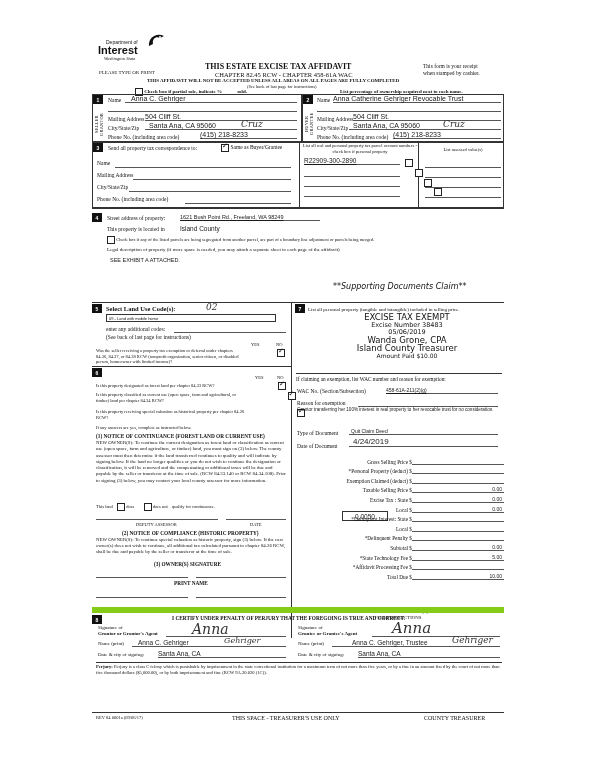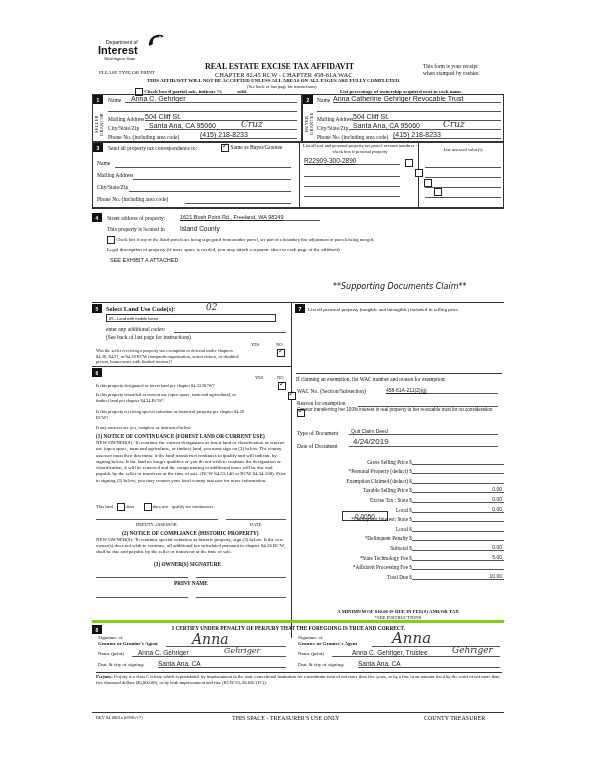--- a/index.html
+++ b/index.html
@@ -26,21 +26,21 @@
 <div class="abs" style="left:98px;top:38px;width:70px;height:24px;">
   <div class="abs sans" style="left:8px;top:1px;font-size:5px;">Department of</div>
   <div class="abs sans" style="left:0;top:6px;font-size:11px;font-weight:bold;">Interest</div>
   <div class="abs" style="left:6px;top:18px;font-size:4.5px;font-style:italic;">Washington State</div>
   <svg class="abs" style="left:48px;top:-6px;" width="20" height="18" viewBox="0 0 20 18">
       <path d="M3 14 C2 6 10 0 18 4 L14 6 C10 4 6 7 7 12 Z" fill="#111"></path>
       <circle cx="14" cy="5" r="1" fill="#fff"></circle>
     </svg>
 </div>
 
-<div class="abs" style="left:205px;top:62px;font-size:8px;font-weight:bold;">REAL ESTATE EXCISE TAX AFFIDAVIT</div>
+<div class="abs" style="left:205px;top:62px;font-size:8px;font-weight:bold;">THIS ESTATE EXCISE TAX AFFIDAVIT</div>
 <div class="abs" style="left:215px;top:71px;font-size:6.5px;">CHAPTER 82.45 RCW - CHAPTER 458-61A WAC</div>
 <div class="abs" style="left:99px;top:70px;font-size:5px;">PLEASE TYPE OR PRINT</div>
 <div class="abs" style="left:423px;top:63px;font-size:5.5px;">This form is your receipt</div>
 <div class="abs" style="left:423px;top:70px;font-size:5.5px;">when stamped by cashier.</div>
 <div class="abs" style="left:147px;top:78px;font-size:5px;font-weight:bold;">THIS AFFIDAVIT WILL NOT BE ACCEPTED UNLESS ALL AREAS ON ALL PAGES ARE FULLY COMPLETED</div>
 <div class="abs" style="left:247px;top:84px;font-size:4.5px;">(See back of last page for instructions)</div>
 <div class="abs" style="left:135px;top:88px;font-size:5px;font-weight:bold;text-decoration:underline;">
   <span class="cb"></span>
   <span>Check box if partial sale, indicate %</span>
   <span style="margin-left:14px;">sold.</span>
@@ -172,20 +172,28 @@
   <div class="abs line" style="left:4px;top:210px;width:92px;height:1px;"></div>
   <div class="abs line" style="left:104px;top:210px;width:90px;height:1px;"></div>
   <div class="abs" style="left:82px;top:213px;font-size:5.3px;font-weight:bold;">PRINT NAME</div>
   <div class="abs line" style="left:4px;top:230px;width:92px;height:1px;"></div>
   <div class="abs line" style="left:104px;top:230px;width:90px;height:1px;"></div>
 </div>
 
 <div class="abs" style="left:292px;top:302px;width:212px;height:336px;border-top:1px solid #333;">
   <div class="abs num" style="left:3px;top:1px;">7</div>
   <div class="abs small" style="left:16px;top:3px;width:190px;line-height:7px;font-size:5px;">List all personal property (tangible and intangible) included in selling price.</div>
+  <div class="abs dv" style="left:30px;top:10px;width:170px;text-align:center;line-height:1.05;">
+    <div style="font-size:8.5px;">EXCISE TAX EXEMPT</div>
+    <div style="font-size:6.5px;">Excise Number 38483</div>
+    <div style="font-size:6.5px;">05/06/2019</div>
+    <div style="font-size:8.5px;">Wanda Grone, CPA</div>
+    <div style="font-size:8.5px;">Island County Treasurer</div>
+    <div style="font-size:6px;">Amount Paid $10.00</div>
+  </div>
   <div class="abs" style="left:4px;top:70px;width:206px;border-top:1px solid #333;padding-top:2px;font-size:5.3px;">If claiming an exemption, list WAC number and reason for exemption:</div>
   <div class="abs lbl" style="left:5px;top:85px;">WAC No. (Section/Subsection)</div>
   <div class="abs fill line" style="left:94px;top:84px;width:112px;font-size:5px;text-decoration:underline;">458-61A-211(2)(g)</div>
   <div class="abs lbl" style="left:5px;top:97px;">Reason for exemption</div>
   <div class="abs line" style="left:66px;top:103px;width:140px;height:1px;"></div>
   <div class="abs fill" style="left:5px;top:104px;width:200px;font-size:4.6px;line-height:5.5px;">Grantor transferring her 100% interest in real property to her revocable trust for no consideration.</div>
   <div class="abs lbl" style="left:5px;top:127px;">Type of Document</div>
   <div class="abs fill line" style="left:57px;top:125px;width:149px;font-size:5px;padding-left:2px;">Quit Claim Deed</div>
   <div class="abs lbl" style="left:5px;top:140px;">Date of Document</div>
   <div class="abs fill line" style="left:57px;top:134px;width:149px;font-size:8px;padding-left:4px;">4/24/2019</div>
@@ -244,21 +252,21 @@
     <div class="row-r" style="height:9.6px;">
         <span class="small" style="font-size:5.3px;">Total Due $</span>
         <span class="line fill" style="width:92px;text-align:right;font-size:5px;padding-right:2px;min-height:6px;">10.00</span>
       </div>
   </div>
 
   <div class="abs" style="left:0;top:306px;width:212px;text-align:center;font-size:4.8px;font-weight:bold;">A MINIMUM OF $10.00 IS DUE IN FEE(S) AND/OR TAX</div>
   <div class="abs" style="left:0;top:312px;width:212px;text-align:center;font-size:4.8px;">*SEE INSTRUCTIONS</div>
 </div>
 
-<div class="abs" style="left:92px;top:620px;width:412px;height:62px;border-top:3px solid #84cc16;">
+<div class="abs" style="left:92px;top:607px;width:412px;height:62px;border-top:6px solid #84cc16;">
   <div class="abs num" style="left:0;top:2px;">8</div>
   <div class="abs" style="left:80px;top:2px;font-size:5.3px;font-weight:bold;">I CERTIFY UNDER PENALTY OF PERJURY THAT THE FOREGOING IS TRUE AND CORRECT.</div>
 
   <div class="abs small" style="left:6px;top:12px;font-size:5px;">Signature of</div>
   <div class="abs small" style="left:6px;top:18px;font-size:5px;font-weight:bold;">Grantor or Grantor's Agent</div>
   <div class="abs line" style="left:74px;top:23px;width:120px;height:1px;"></div>
   <div class="abs hand" style="left:100px;top:8px;font-size:14px;">Anna</div>
   <div class="abs small" style="left:6px;top:28px;font-size:5px;">Name (print)</div>
   <div class="abs fill line" style="left:40px;top:26px;width:154px;font-size:6.5px;padding-left:6px;">Anna C. Gehriger</div>
   <div class="abs hand" style="left:132px;top:23px;font-size:8px;">Gehriger</div>

